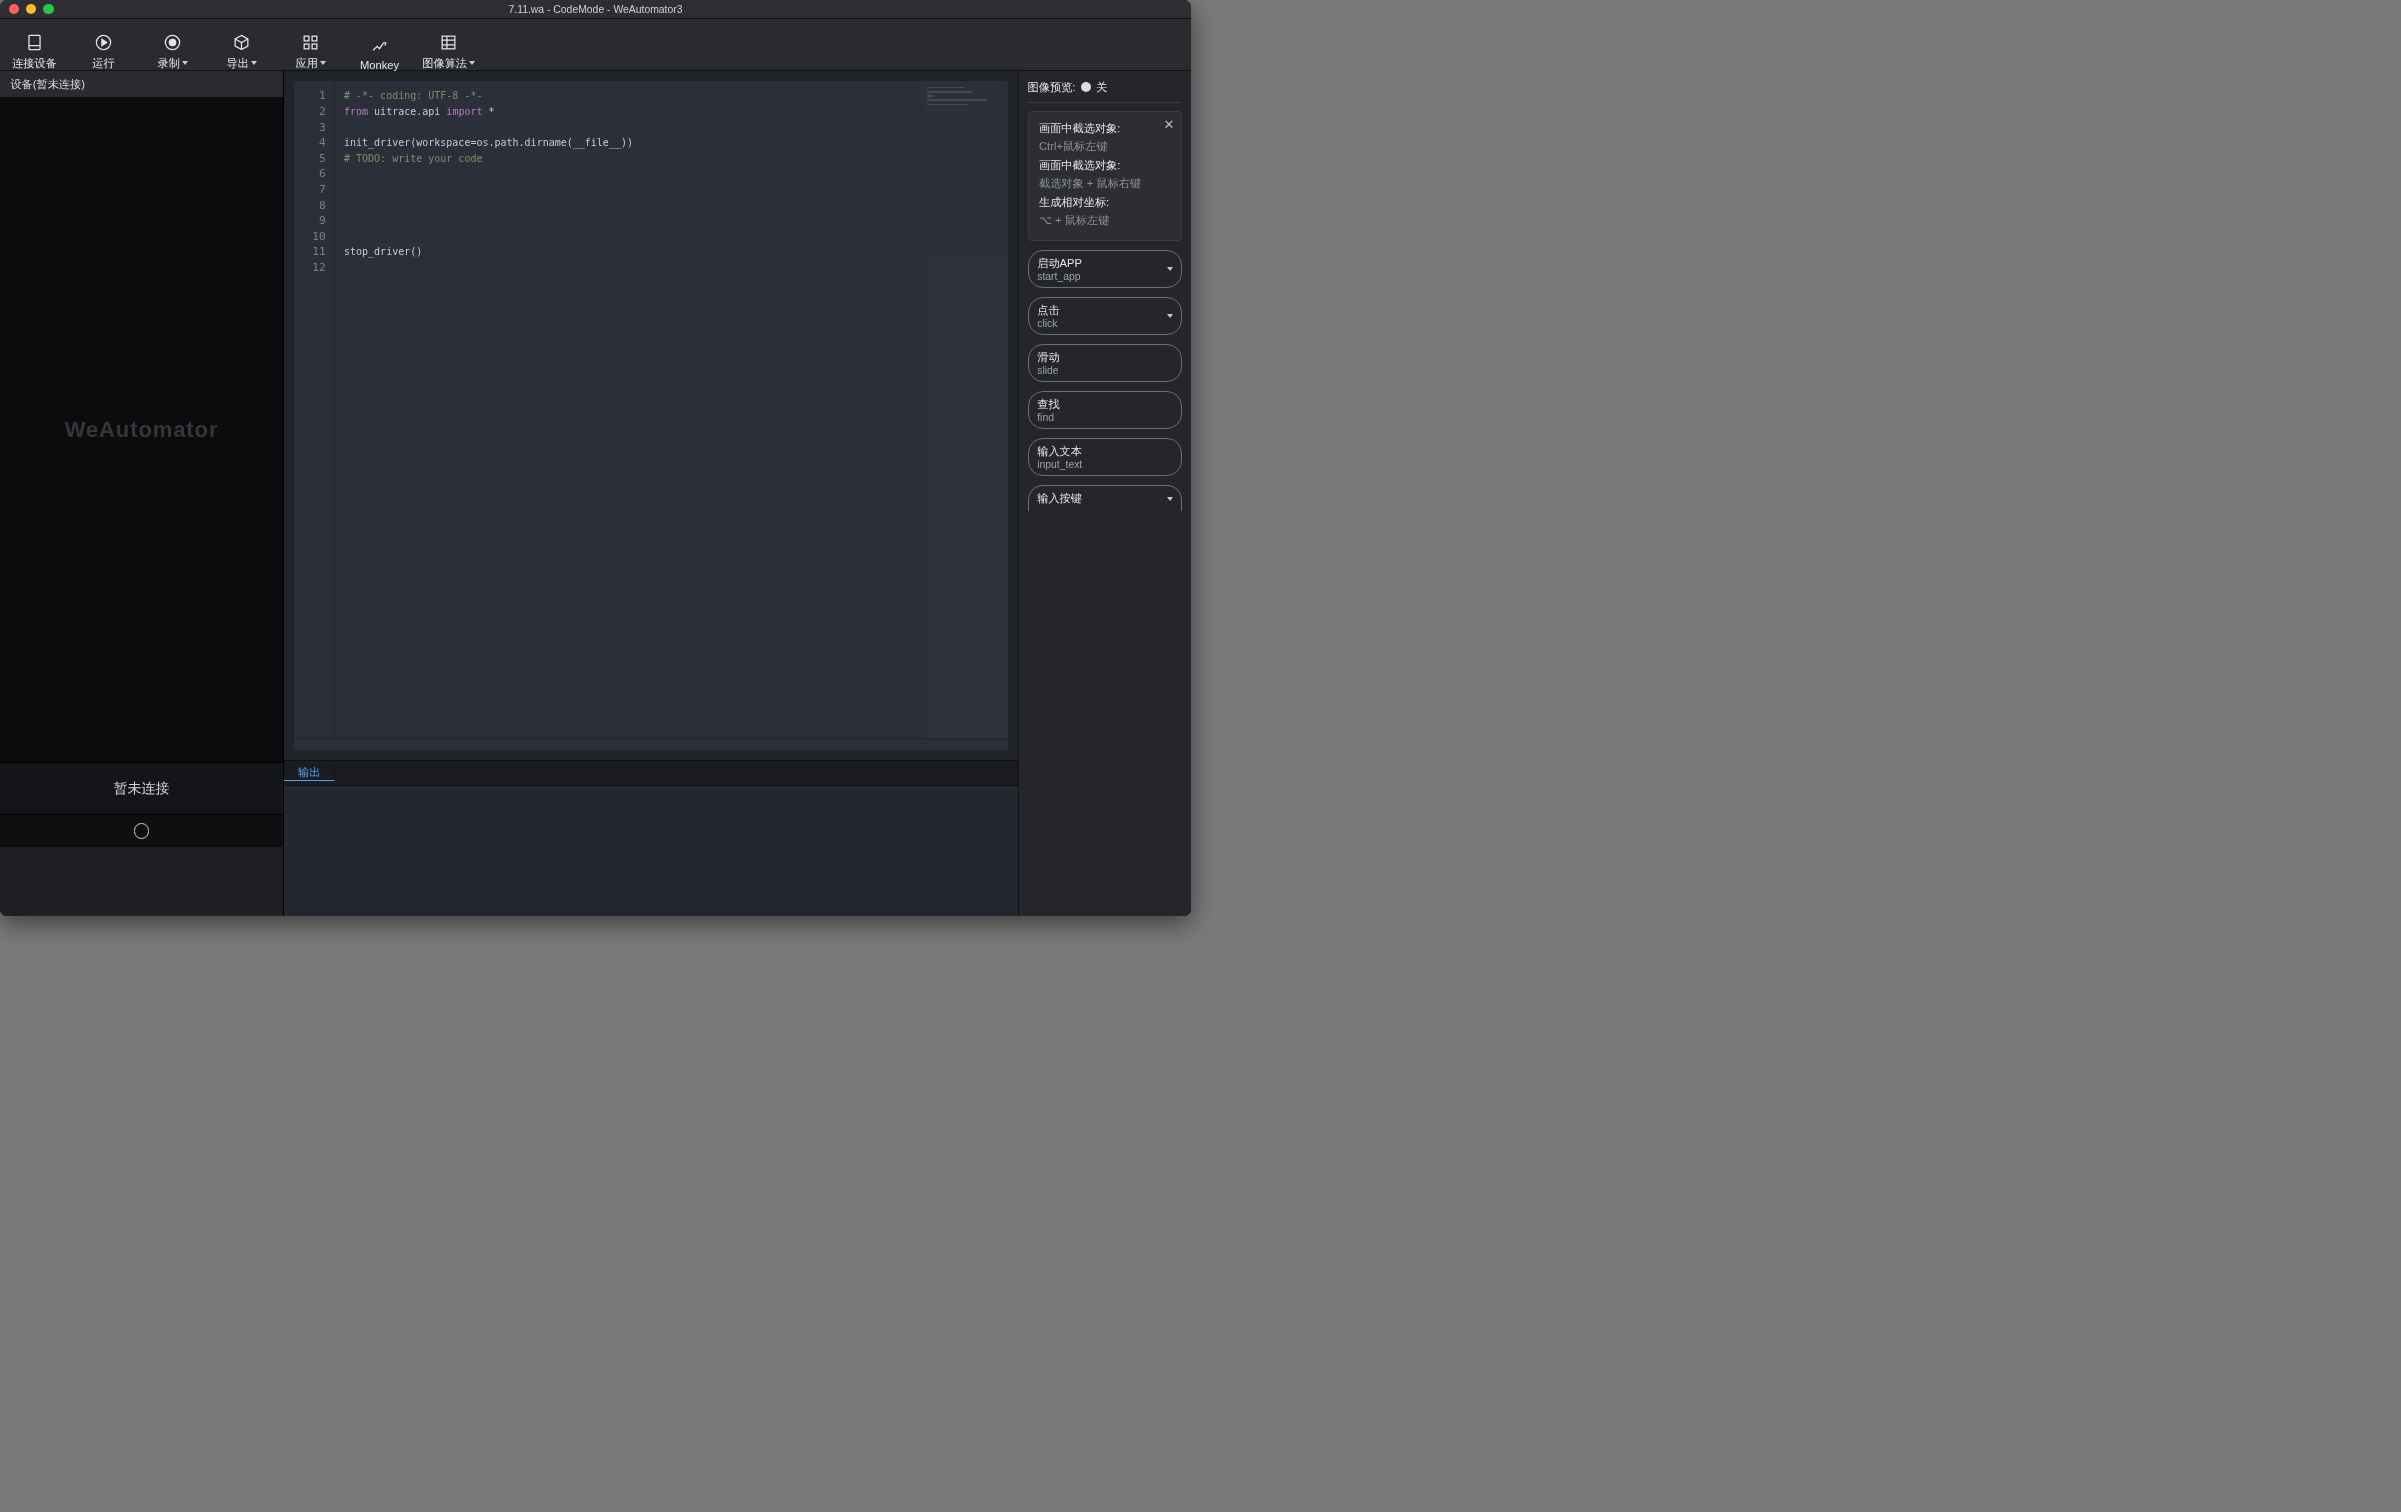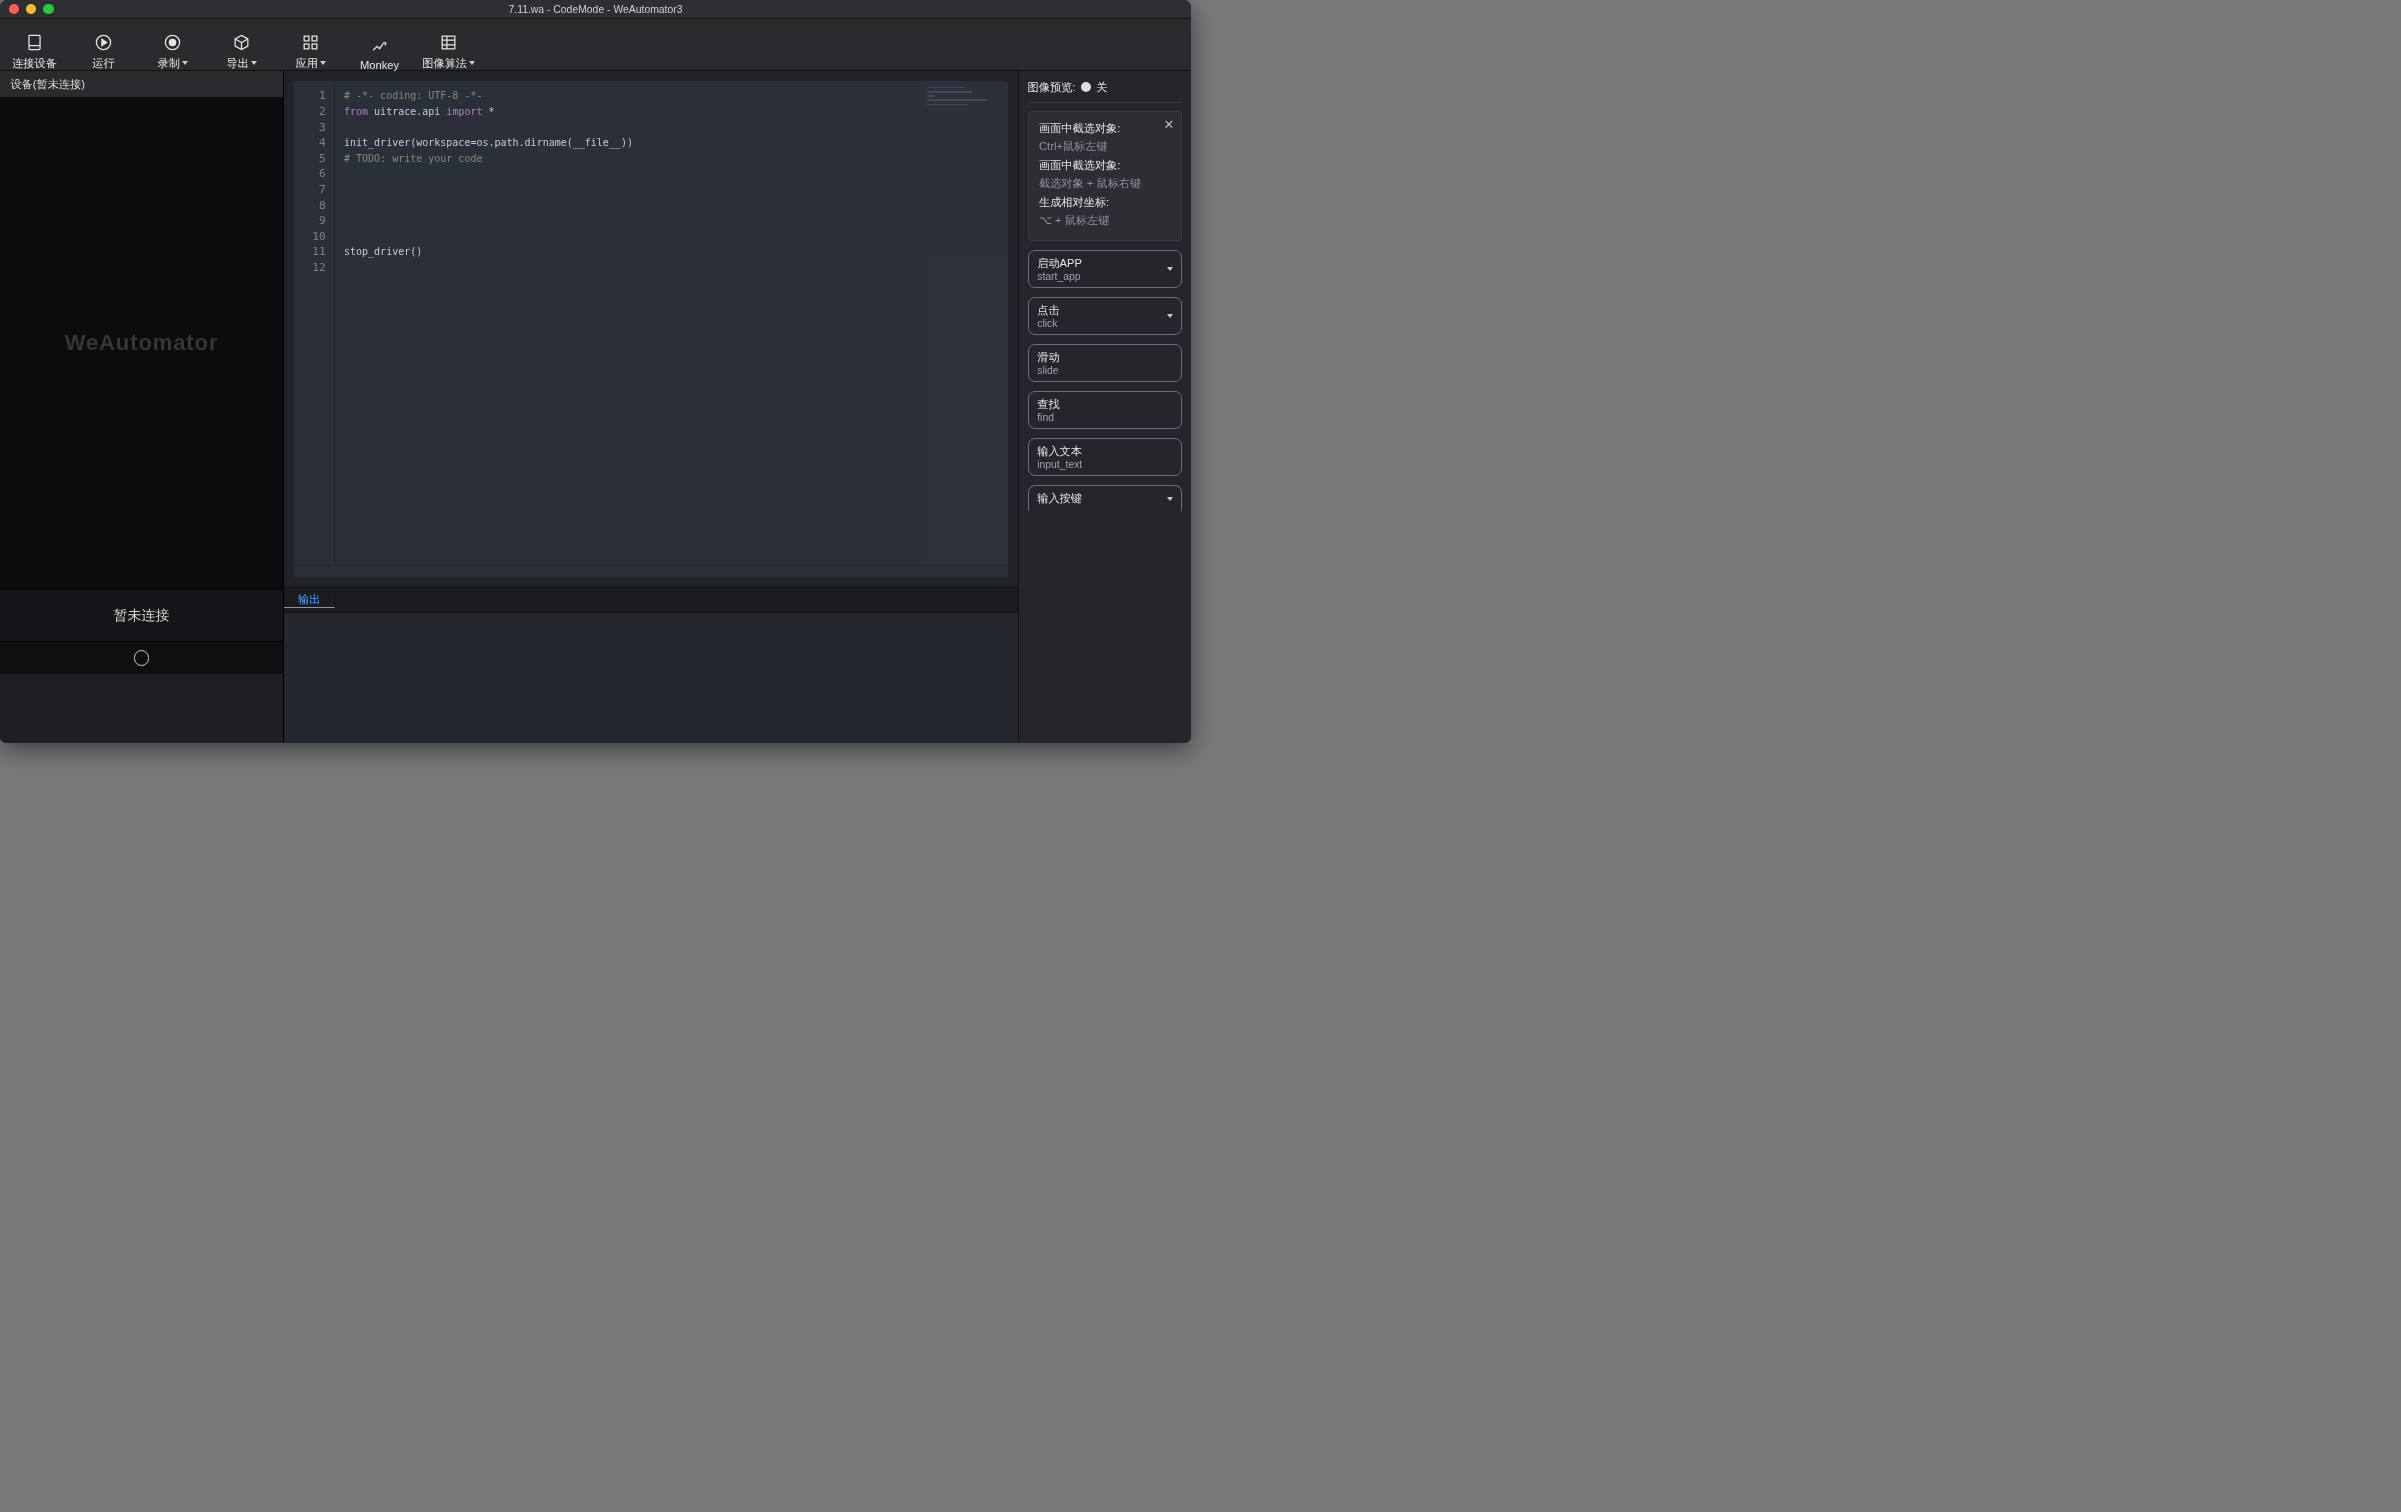--- a/index.html
+++ b/index.html
@@ -4,21 +4,21 @@
 <style>
   * { box-sizing: border-box; margin: 0; padding: 0; }
   html, body { width: 100%; height: 100%; }
   body {
     font-family: -apple-system, BlinkMacSystemFont, "Segoe UI", Arial, sans-serif;
     background: #7a7a7a;
     overflow: hidden;
   }
   .window {
     width: 1191px;
-    height: 743px;
+    height: 916px;
     background: #1e1f22;
     border-radius: 7px;
     overflow: hidden;
     display: flex;
     flex-direction: column;
     box-shadow: 0 7px 26px rgba(0,0,0,.5);
   }
   
   .titlebar {
     height: 19px;
@@ -258,21 +258,21 @@
   }
   .help-box .close {
     position:absolute; right:7px; top:5.2px; color:#bbb; cursor:pointer;
     font-size:13px;
   }
   .help-row { margin-bottom:3.5px; }
   .help-label { color:#e5e5e7; }
   .help-hint { color:#8d9097; }
   .action-btn {
     border:0.9px solid #6b6e78;
-    border-radius:7px;
+    border-radius:15px;
     padding:5.2px 8.6px;
     display:flex; flex-direction:column;
     position:relative;
     cursor:pointer;
   }
   .action-btn .cn { color:#e5e5e7; font-size:11.2px; }
   .action-btn .en { color:#9ea1a8; font-size:10.4px; }
   .action-btn .drop {
     position:absolute; right:8.6px; top:50%; transform:translateY(-50%);
   }

